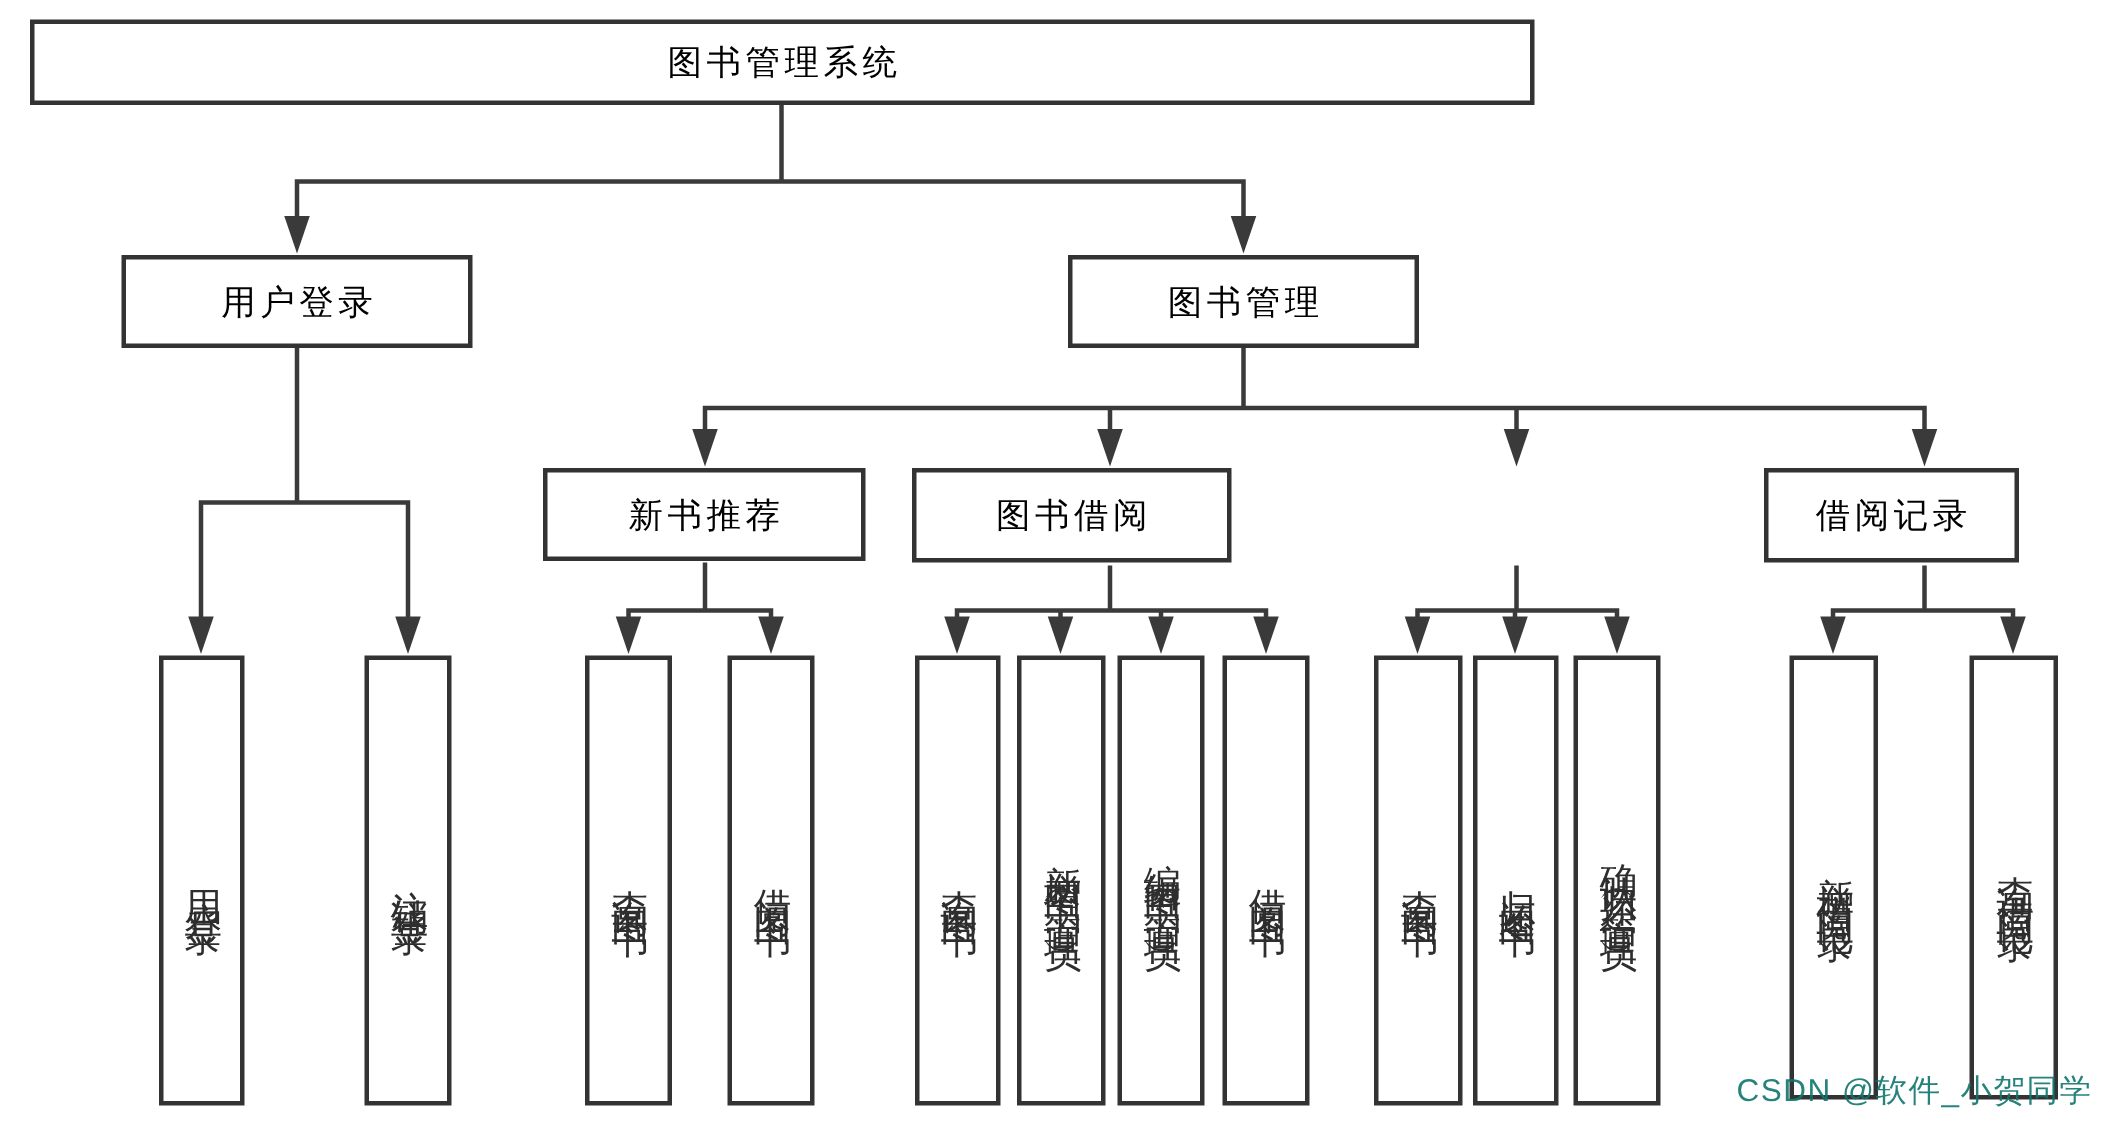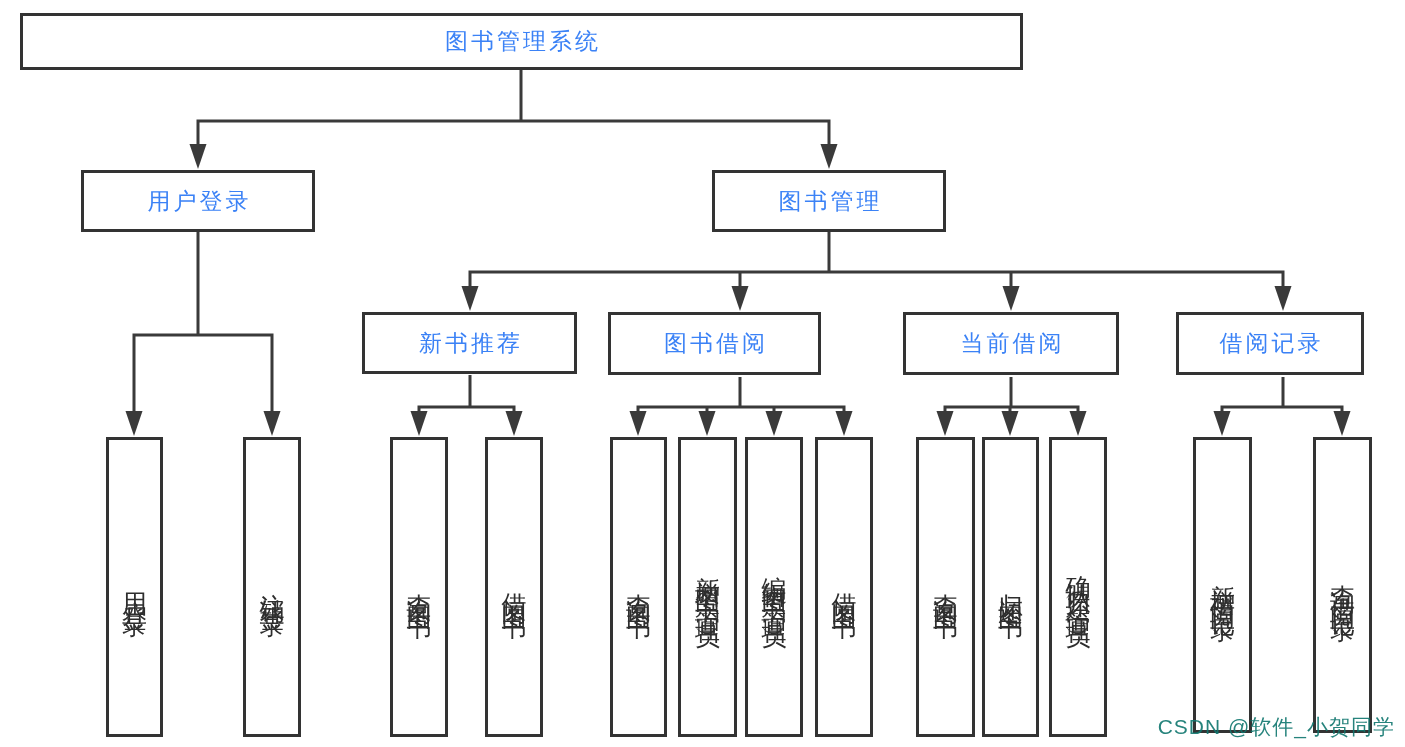--- a/index.html
+++ b/index.html
@@ -19,21 +19,21 @@
     border: 3px solid #333333;
     display: flex;
     align-items: center;
     justify-content: center;
     z-index: 1;
   }
   .hbox .lbl {
     font-size: 23px;
     letter-spacing: 3px;
     padding-left: 3px;
-    color: #3b82f6;
+    color: #000000;
     white-space: nowrap;
   }
   .vbox {
     position: absolute;
     top: 437px;
     height: 300px;
     background: #ffffff;
     border: 3px solid #333333;
     display: flex;
     align-items: center;
@@ -117,24 +117,21 @@
   <div class="hbox" style="left:712px;top:170px;width:234px;height:62px">
     <span class="lbl">图书管理</span>
   </div>
 
   <div class="hbox" style="left:362px;top:312px;width:215px;height:62px">
     <span class="lbl">新书推荐</span>
   </div>
   <div class="hbox" style="left:608px;top:312px;width:213px;height:63px">
     <span class="lbl">图书借阅</span>
   </div>
-  <div class="hbox" style="left:903px;top:312px;width:216px;height:63px">
-    <span class="lbl">当前借阅</span>
-  </div>
-  <div class="hbox" style="left:1176px;top:312px;width:188px;height:63px">
+  <div class="hbox" style="left:1176px;top:312px;width:170px;height:63px">
     <span class="lbl">借阅记录</span>
   </div>
 
   <div class="vbox" style="left:106px;width:57px">
     <span class="vt">用户登录</span>
   </div>
   <div class="vbox" style="left:243px;width:58px">
     <span class="vt">注销登录</span>
   </div>
 

